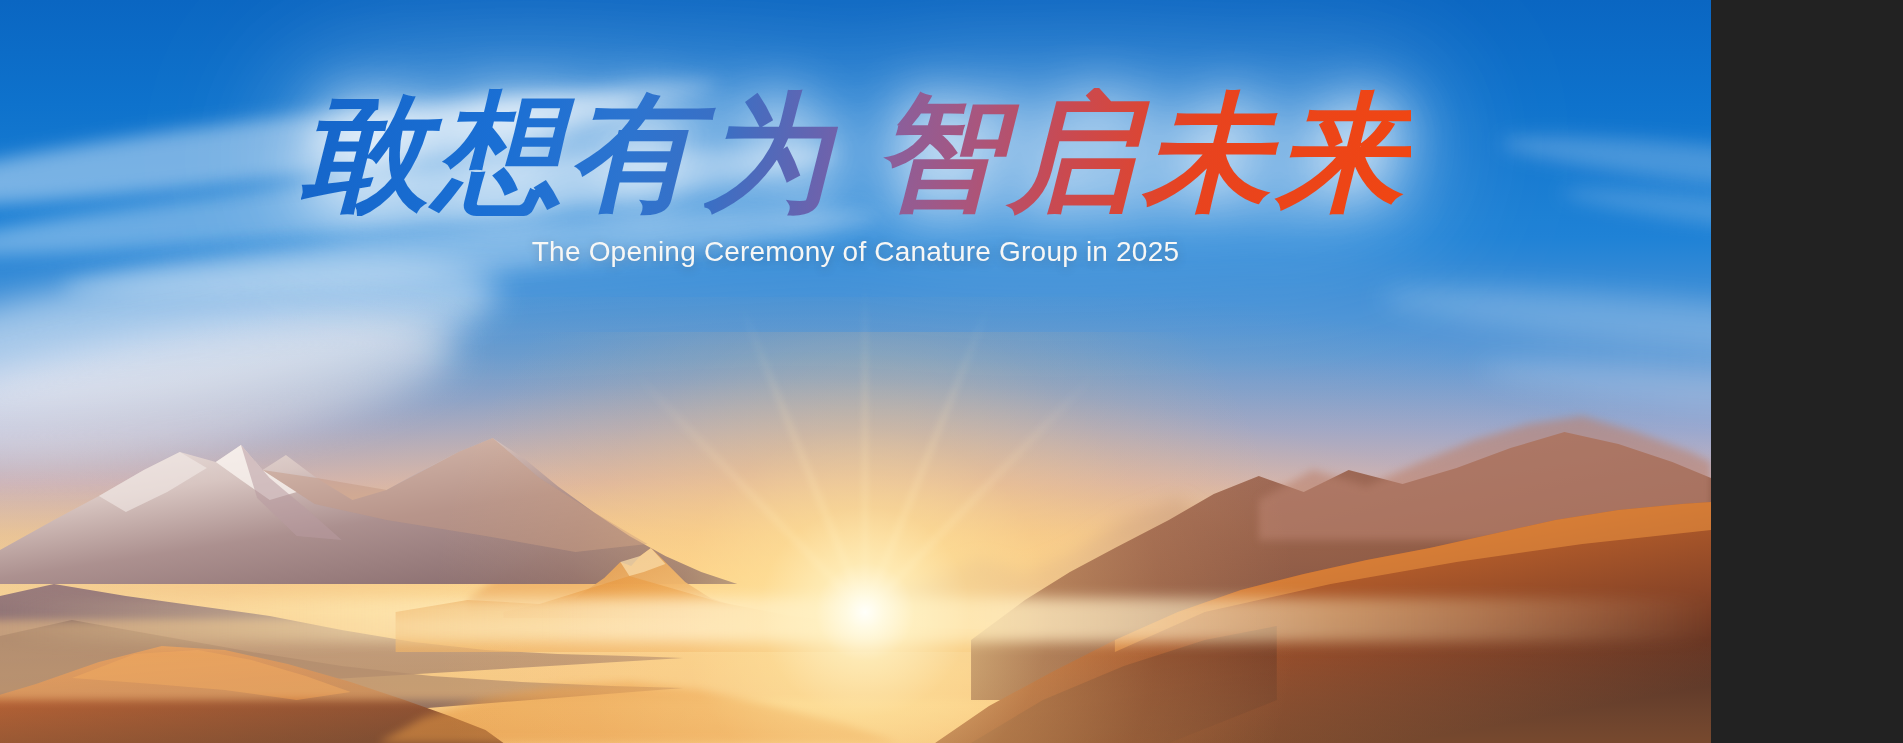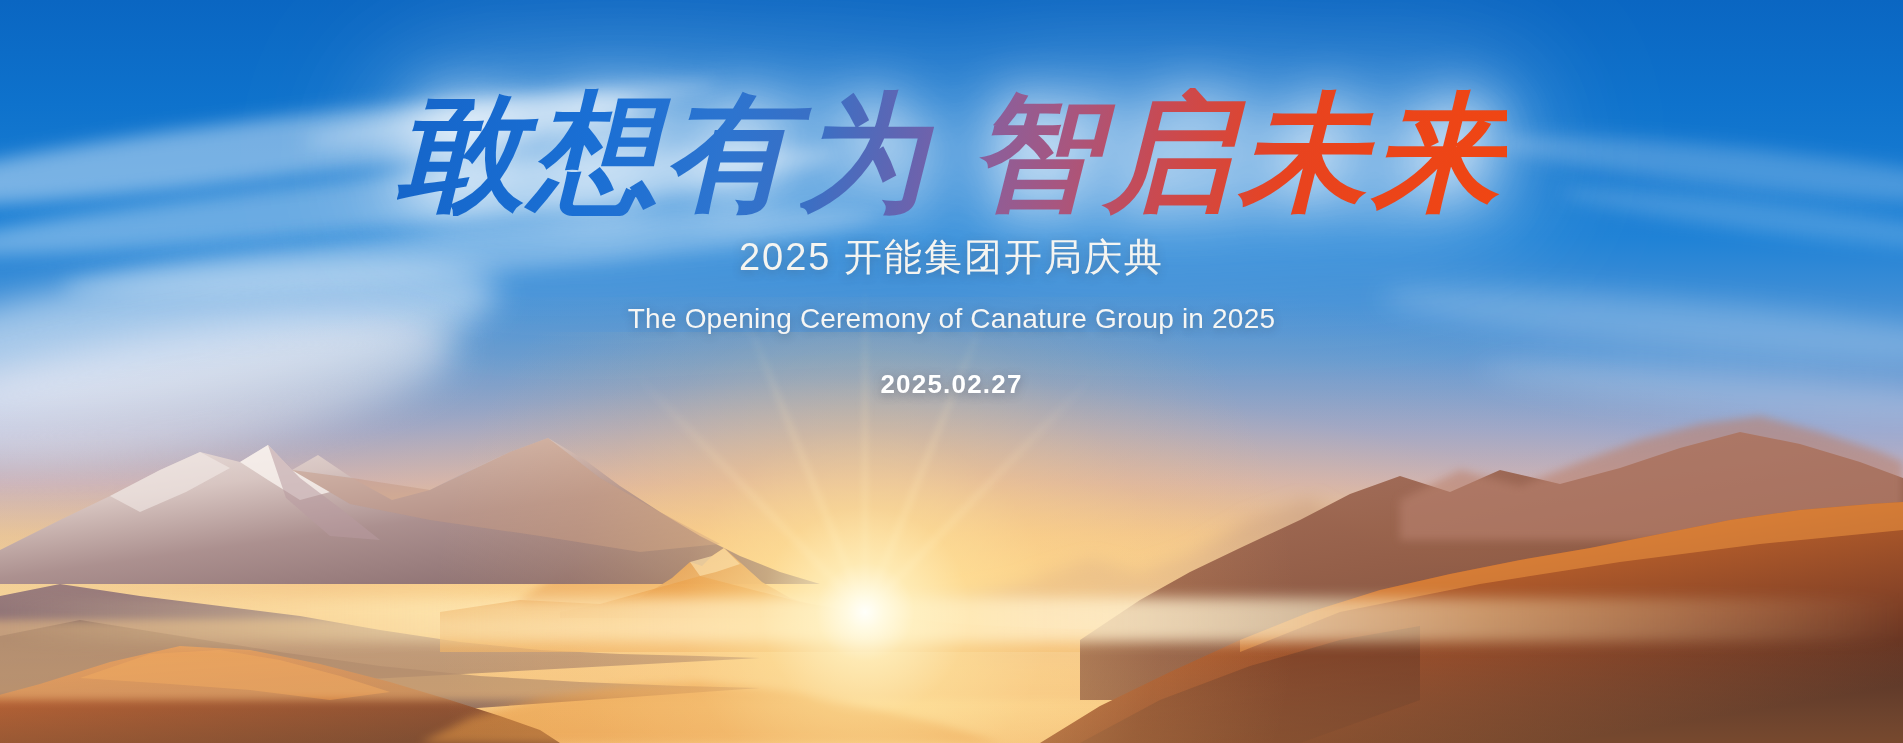--- a/index.html
+++ b/index.html
@@ -1,20 +1,20 @@
 <!DOCTYPE html>
 <html><head>
 <meta charset="utf-8">
 <style>
   * { margin:0; padding:0; box-sizing:border-box; }
   html,body { background:#222; }
 
   .banner{
     position:relative;
-    width:1903px; height:743px;
+    width:1711px; height:743px;
     overflow:hidden;
     font-family:"Liberation Sans","DejaVu Sans",sans-serif;
     background:#ef4444;
   }
 
   
   .sky{
     position:absolute; inset:0;
     background:
       linear-gradient(to bottom,
@@ -327,18 +327,16 @@
   <div class="sunray" style="transform:translate(-50%,-100%) rotate(0deg);"></div>
   <div class="sunray" style="transform:translate(-50%,-100%) rotate(22deg);"></div>
   <div class="sunray" style="transform:translate(-50%,-100%) rotate(-22deg);"></div>
   <div class="sunray" style="transform:translate(-50%,-100%) rotate(44deg);"></div>
   <div class="sunray" style="transform:translate(-50%,-100%) rotate(-44deg);"></div>
   <div class="sunglow"></div>
 
   <div class="headline">
     <div class="calli"><span>敢想有为</span><span class="gap"></span><span>智启未来</span></div>
 
-    <div class="sub-cn">2025 开能集团开局庆典</div>
     <div class="sub-en">The Opening Ceremony of Canature Group in 2025</div>
-    <div class="date">2025.02.27</div>
   </div>
 
 </div>
 
 </body></html>

